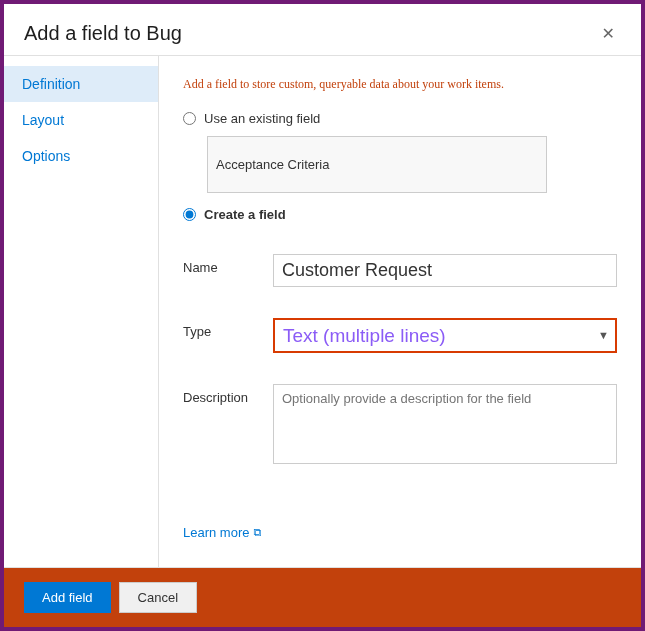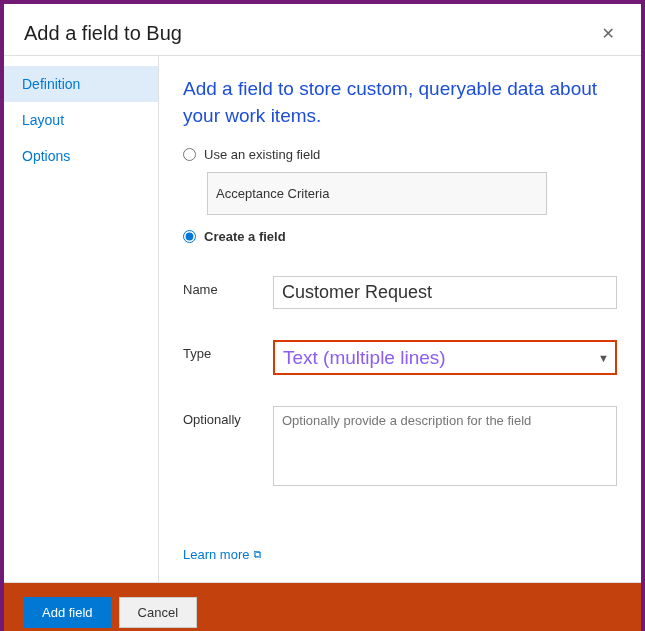--- a/index.html
+++ b/index.html
@@ -63,24 +63,25 @@
       color: #0078d4;
       font-weight: 400;
     }
     .main-content {
       flex: 1;
       padding: 20px 24px;
       display: flex;
       flex-direction: column;
     }
     .description-text {
-      font-size: 19px;
-      color: #1d4ed8;
+      font-size: 12px;
+      color: #c2410c;
       margin-bottom: 18px;
       line-height: 1.4;
+      font-family: Liberation Serif, serif;
     }
     .radio-group {
       margin-bottom: 16px;
     }
     .radio-option {
       display: flex;
       align-items: center;
       margin-bottom: 10px;
     }
     .radio-option input[type="radio"] {
@@ -92,21 +93,21 @@
       font-size: 13px;
       color: #333;
     }
     .existing-field-input {
       margin-left: 24px;
       margin-top: 4px;
       margin-bottom: 14px;
     }
     .existing-field-input input {
       width: 340px;
-      padding: 13px 8px;
+      padding: 20px 8px;
       border: 1px solid #ccc;
       font-size: 13px;
       background: #f8f8f8;
       color: #333;
       cursor: not-allowed;
     }
     .create-field-section {
       margin-top: 6px;
     }
     .field-row {
@@ -273,21 +274,21 @@
                 <option value="boolean">Boolean</option>
                 <option value="identity">Identity</option>
                 <option value="picklist">Picklist (string)</option>
               </select>
               <span class="chevron-icon">▼</span>
             </div>
           </div>
         </div>
 
         <div class="field-row">
-          <span class="field-label">Optionally</span>
+          <span class="field-label">Description</span>
           <div class="field-input">
             <textarea class="description-textarea" placeholder="Optionally provide a description for the field" style=""></textarea>
           </div>
         </div>
       </div>
 
       <a class="learn-more-link">
         <span>Learn more</span>
         <span class="learn-more-icon">⧉</span>
       </a>

